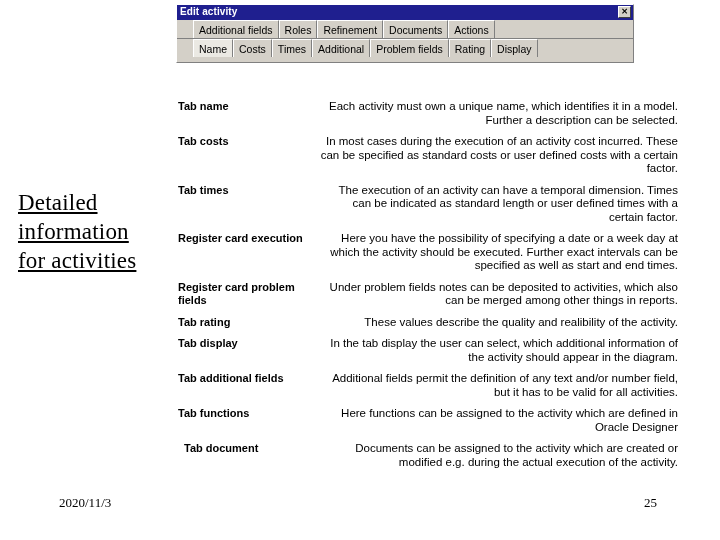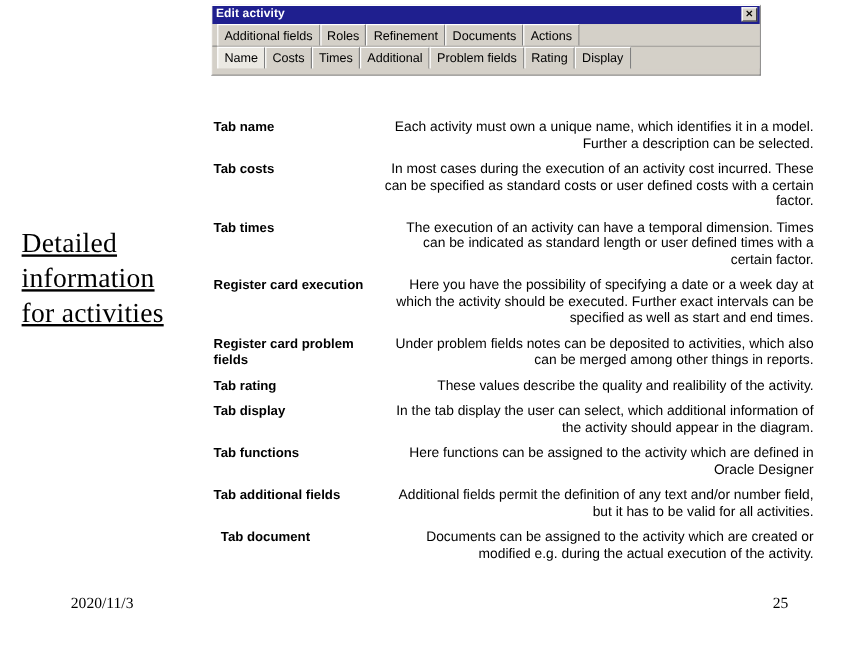--- a/index.html
+++ b/index.html
@@ -93,21 +93,21 @@
     font-weight: bold;
     color: #000000;
     line-height: 1;
     font-family: "Liberation Sans", sans-serif;
   }
 
   .tab-row {
     display: flex;
     align-items: flex-end;
     height: 19px;
-    padding-left: 4px;
+    padding-left: 16px;
     background: #d4d0c8;
     border-bottom: 1px solid #808080;
     box-sizing: border-box;
   }
   .tab-row.second {
     border-bottom: none;
     padding-bottom: 1px;
   }
   .tab {
     font-size: 10.5px;
@@ -252,27 +252,27 @@
     </div>
     <div class="def-row">
       <div class="def-term">Tab rating</div>
       <div class="def-desc">These values describe the quality and realibility of the activity.</div>
     </div>
     <div class="def-row">
       <div class="def-term">Tab display</div>
       <div class="def-desc">In the tab display the user can select, which additional information of the activity should appear in the diagram.</div>
     </div>
     <div class="def-row">
+      <div class="def-term">Tab additional fields</div>
+      <div class="def-desc">Additional fields permit the definition of any  text and/or number field, but it has to be valid for all activities.</div>
+    </div>
+    <div class="def-row">
       <div class="def-term">Tab functions</div>
       <div class="def-desc">Here functions can be assigned to the activity which are defined in Oracle Designer</div>
     </div>
     <div class="def-row">
-      <div class="def-term">Tab additional fields</div>
-      <div class="def-desc">Additional fields permit the definition of any  text and/or number field, but it has to be valid for all activities.</div>
-    </div>
-    <div class="def-row">
       <div class="def-term indented">Tab document</div>
       <div class="def-desc">Documents can be assigned to the activity which are created or modified e.g. during the actual execution of the activity.</div>
     </div>
   </div>
 
 <div id="footer-date">2020/11/3</div>
 <div id="footer-page">25</div>
 
 </body></html>

